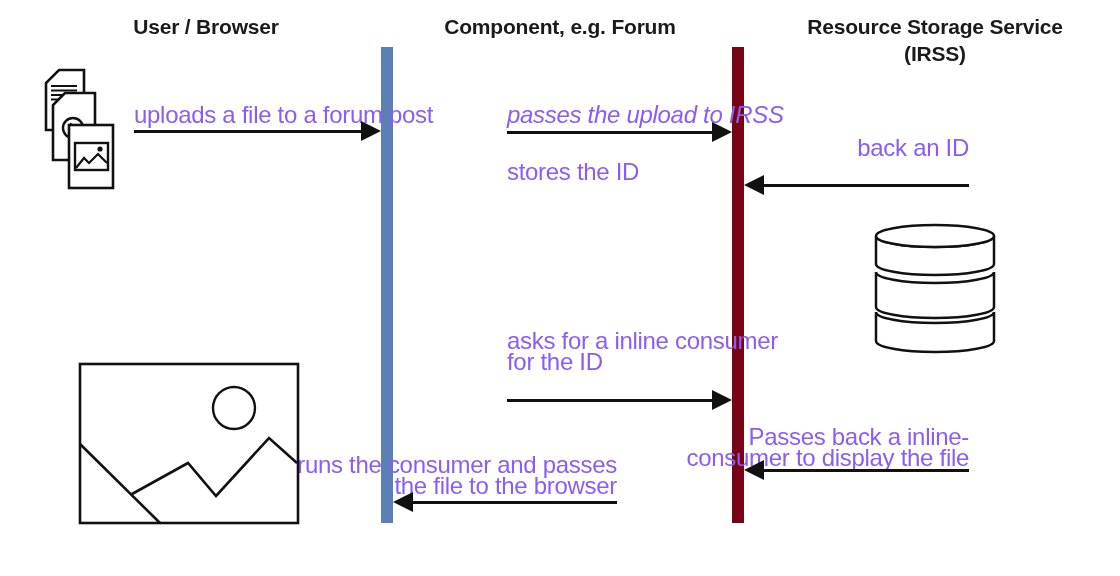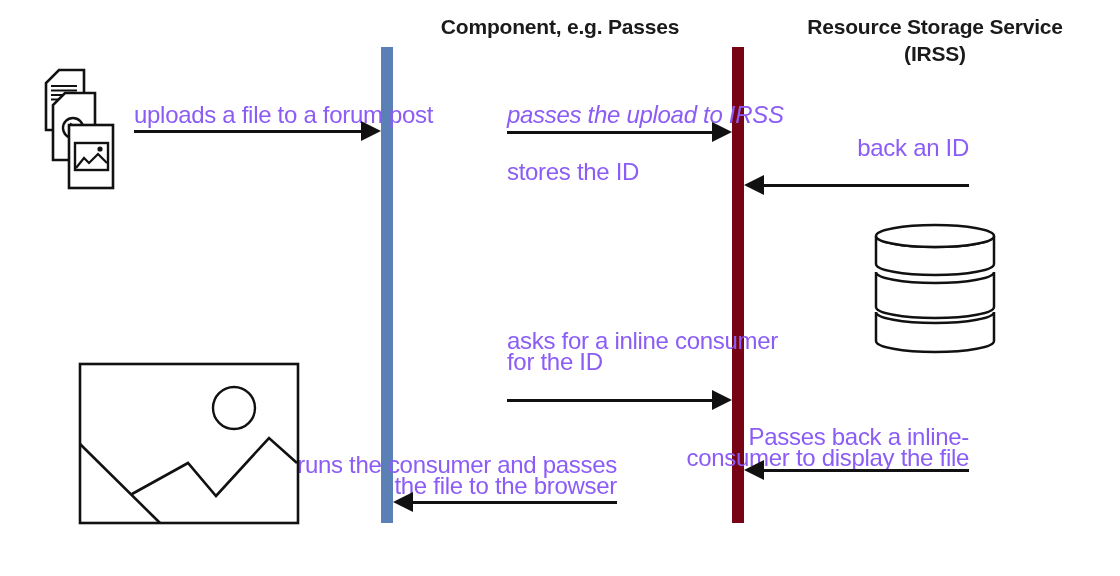--- a/index.html
+++ b/index.html
@@ -25,22 +25,25 @@
   .arrow.dir-right .head{right:0;border-left:20px solid #111;}
   .arrow.dir-left .shaft{left:16px;right:0;}
   .arrow.dir-left .head{left:0;border-right:20px solid #111;}
   .icon-box{position:absolute;}
 </style>
 </head>
 <body>
 
 <div id="canvas">
 
+  <div class="actor-title" style="left:56px;">
+    <span>User / Browser</span>
+  </div>
   <div class="actor-title" style="left:410px;">
-    <span>Component, e.g. Passes</span>
+    <span>Component, e.g. Forum</span>
   </div>
   <div class="actor-title" style="left:785px;">
     <span>Resource Storage Service</span>
     <span>(IRSS)</span>
   </div>
 
   <div class="lifeline" style="left:381px;top:47px;height:476px;background:#5b80b6;"></div>
   <div class="lifeline" style="left:732px;top:47px;height:476px;background:#770414;"></div>
 
   <div class="msg-label" style="left:134px;top:104px;">

